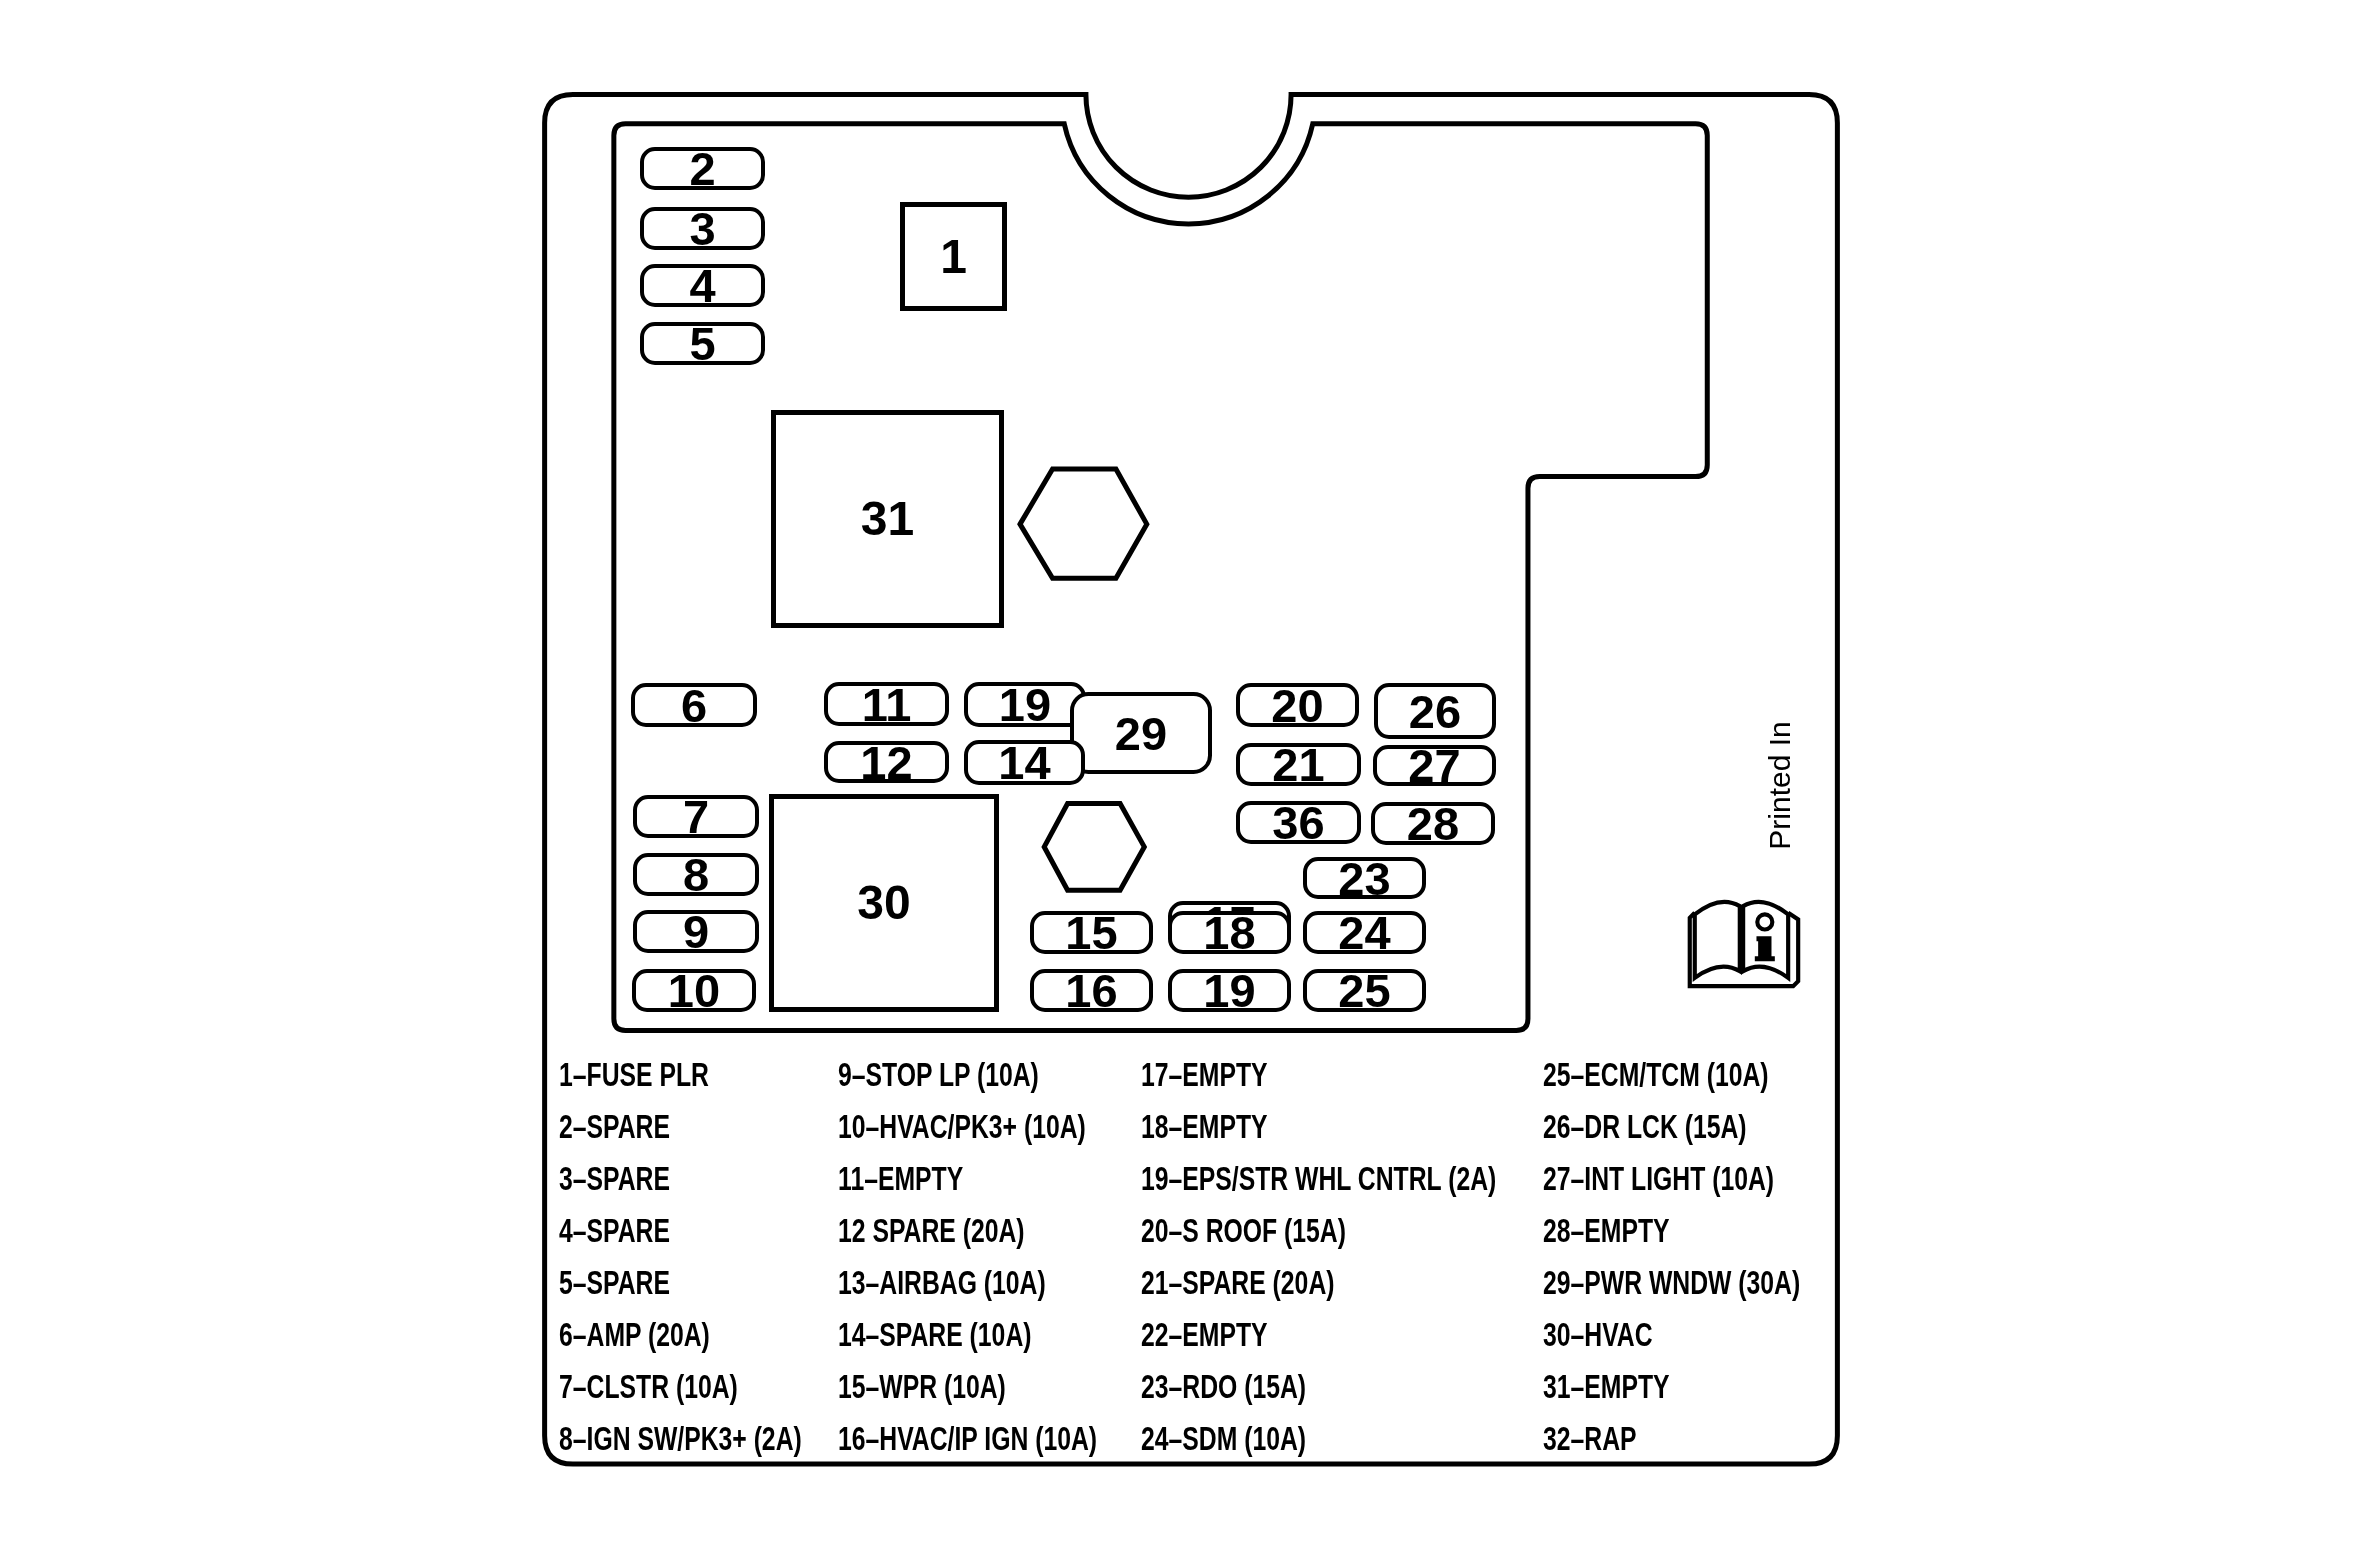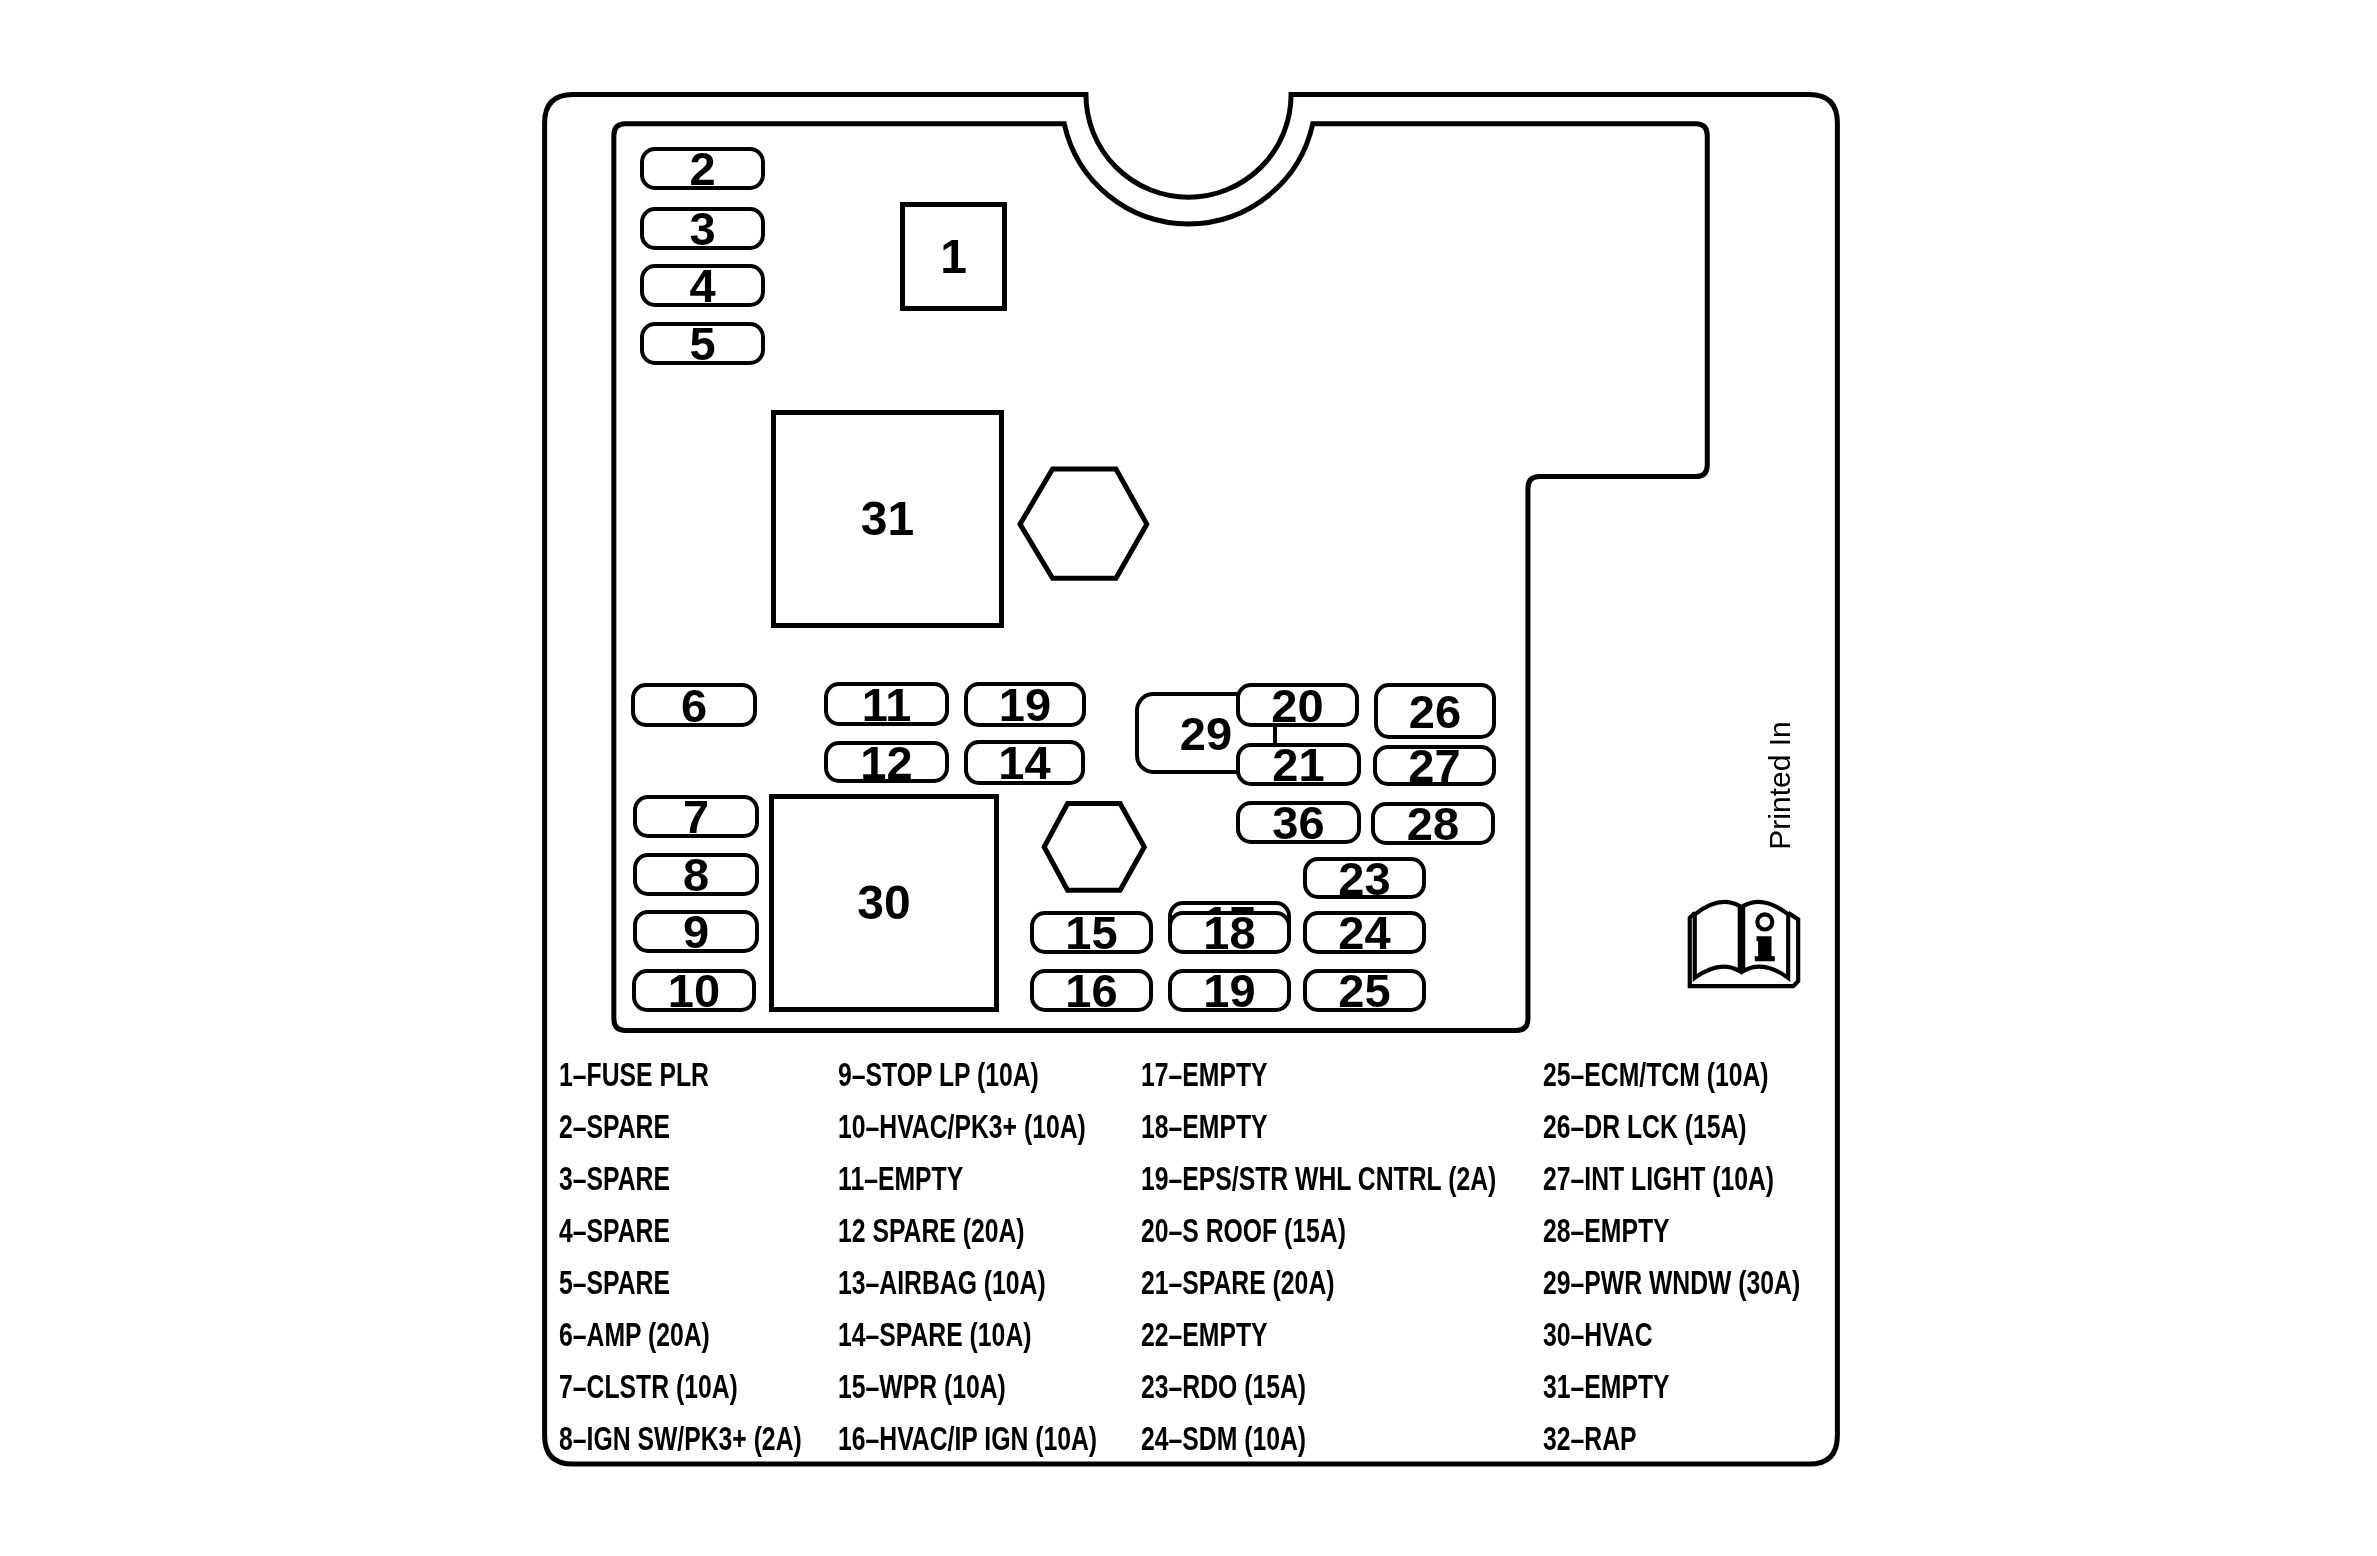--- a/index.html
+++ b/index.html
@@ -49,21 +49,21 @@
   <div class="fuse" style="left:640px;top:322px;width:125px;height:43px">5</div>
 
   <div class="fuse sq" style="left:900px;top:202px;width:107px;height:109px">1</div>
 
   <div class="fuse sq" style="left:771px;top:410px;width:233px;height:218px">31</div>
   <div class="fuse sq" style="left:769px;top:794px;width:230px;height:218px">30</div>
 
   <div class="fuse" style="left:631px;top:683px;width:126px;height:44px">6</div>
   <div class="fuse" style="left:824px;top:682px;width:125px;height:44px">11</div>
   <div class="fuse" style="left:964px;top:682px;width:122px;height:45px">19</div>
-  <div class="fuse r29" style="left:1135px;top:692px;width:142px;height:82px">29</div>
+  <div class="fuse r29" style="left:1070px;top:692px;width:142px;height:82px">29</div>
   <div class="fuse" style="left:1236px;top:683px;width:123px;height:44px">20</div>
   <div class="fuse" style="left:1374px;top:683px;width:122px;height:56px">26</div>
 
   <div class="fuse" style="left:824px;top:741px;width:125px;height:42px">12</div>
   <div class="fuse" style="left:964px;top:740px;width:121px;height:45px">14</div>
   <div class="fuse" style="left:1236px;top:743px;width:125px;height:43px">21</div>
   <div class="fuse" style="left:1373px;top:745px;width:123px;height:41px">27</div>
 
   <div class="fuse" style="left:1236px;top:801px;width:125px;height:43px">36</div>
   <div class="fuse" style="left:1371px;top:802px;width:124px;height:43px">28</div>

